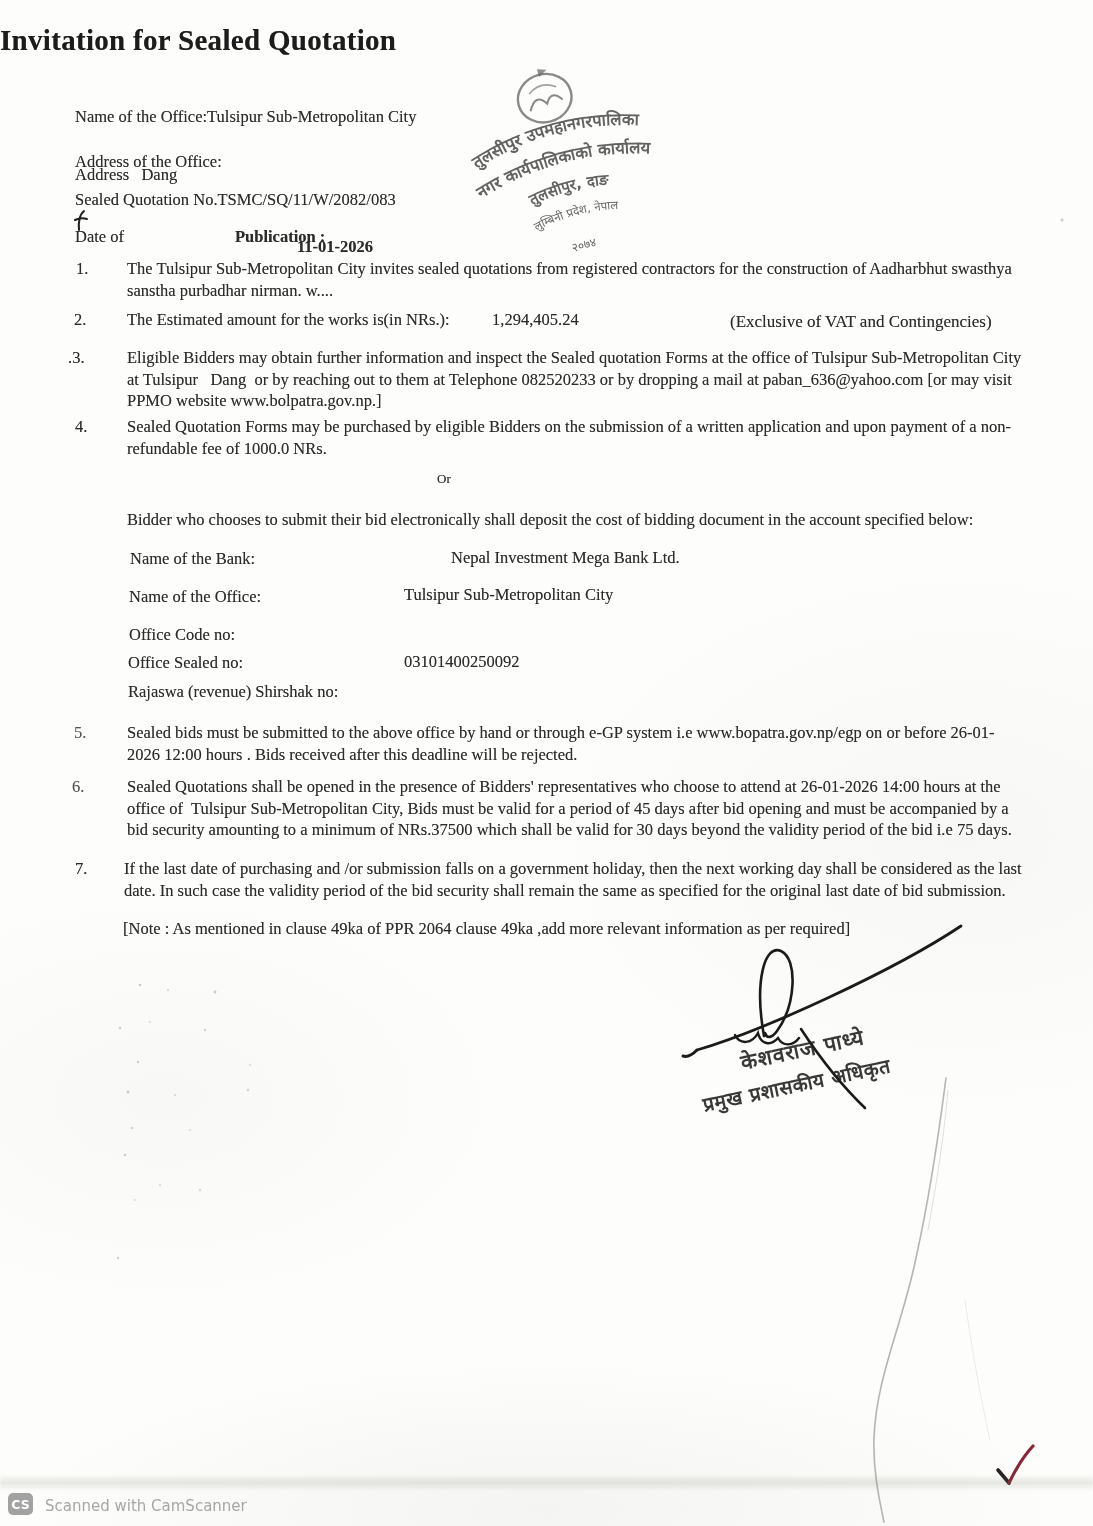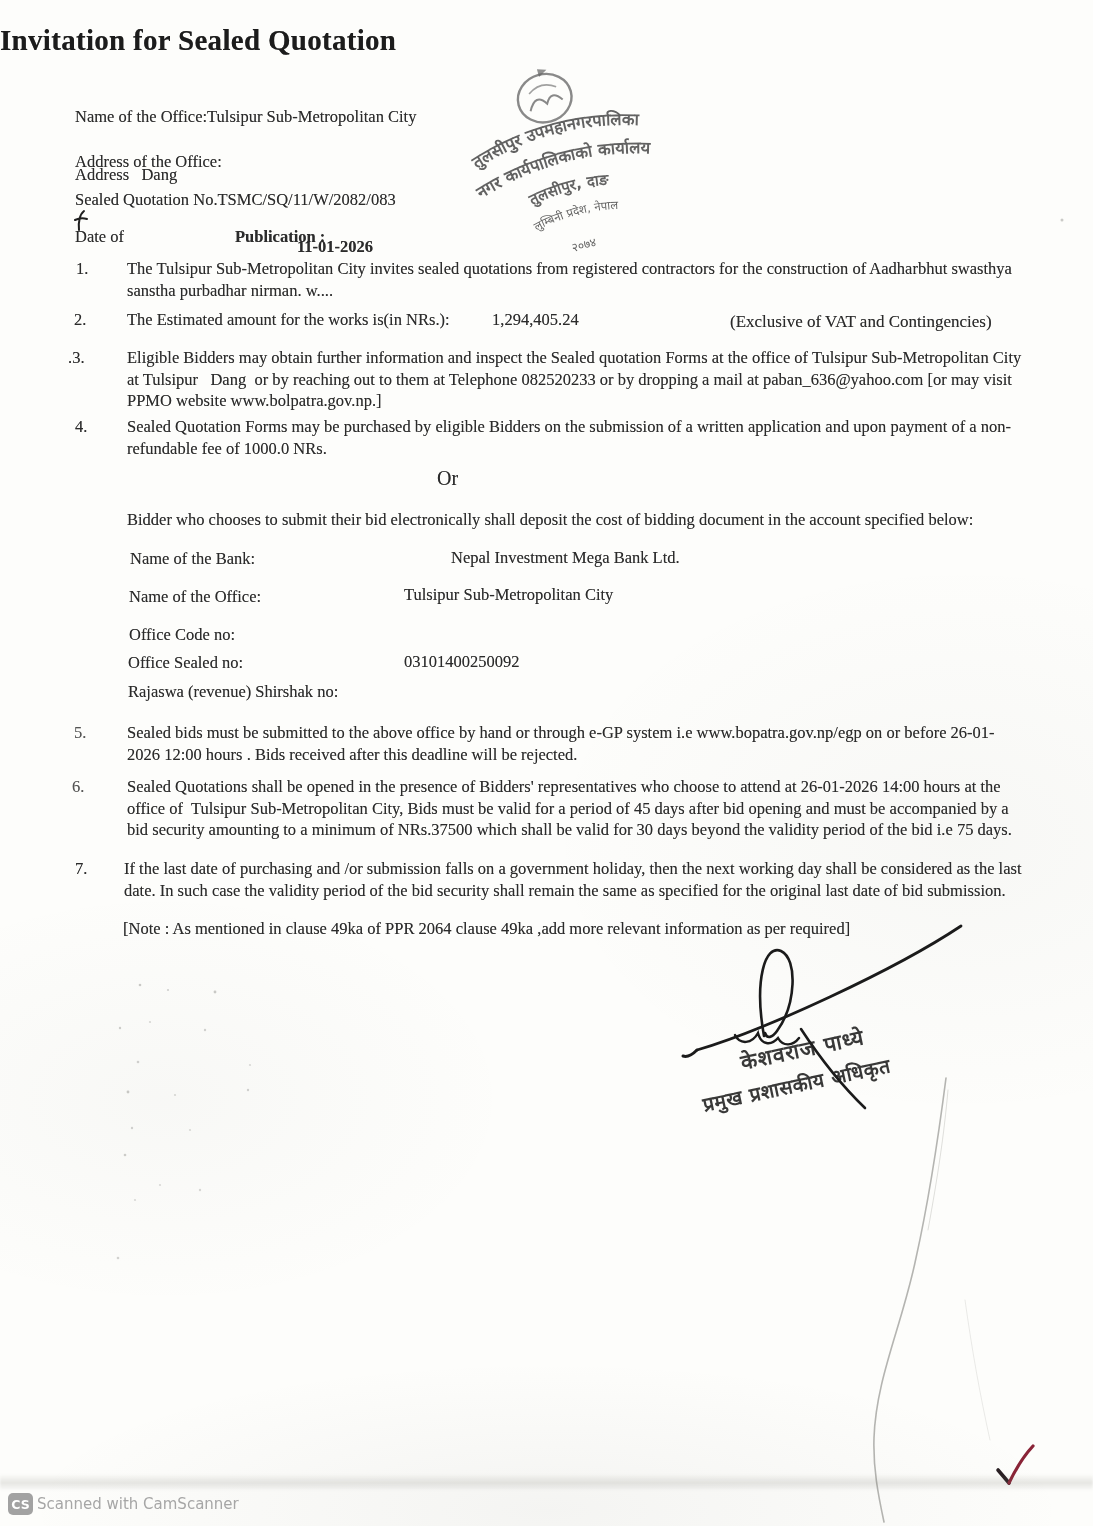--- a/index.html
+++ b/index.html
@@ -36,21 +36,21 @@
   .sig-stamp{
     transform:rotate(-12deg);
     transform-origin:left top;
     font-family:"DejaVu Sans", sans-serif;
     color:#1e1e1e;
     opacity:0.88;
   }
   .sig-stamp .l1{font-size:21px;font-weight:bold;margin-left:46px;letter-spacing:1px;white-space:nowrap;}
   .sig-stamp .l2{font-size:19.5px;font-weight:bold;margin-top:6px;letter-spacing:0.5px;white-space:nowrap;}
   .footer-row{
-    left:8px;top:1493px;display:flex;align-items:center;gap:4px;
+    left:8px;top:1493px;display:flex;align-items:flex-end;gap:12px;
     font-family:"DejaVu Sans", sans-serif;
   }
   .cs-badge{
     width:25px;height:22px;border-radius:5px;background:#a2a2a2;
     color:#ffffff;font-size:12.5px;font-weight:bold;
     display:flex;align-items:center;justify-content:center;
     font-family:"DejaVu Sans", sans-serif;
   }
   .cs-text{color:#a6a6a6;font-size:15px;}
   .edge-shadow{
@@ -109,21 +109,21 @@
   <div class="abs line" style="left:127px;top:309px;">The Estimated amount for the works is(in NRs.):</div>
   <div class="abs line" style="left:492px;top:309px;">1,294,405.24</div>
   <div class="abs line" style="left:730px;top:311px;font-size:17px;">(Exclusive of VAT and Contingencies)</div>
 
   <div class="abs line item-num" style="left:68px;top:347px;">.3.</div>
   <div class="abs line item-text" style="left:127px;top:347px;">Eligible Bidders may obtain further information and inspect the Sealed quotation Forms at the office of Tulsipur Sub-Metropolitan City at Tulsipur   Dang  or by reaching out to them at Telephone 082520233 or by dropping a mail at paban_636@yahoo.com [or may visit PPMO website www.bolpatra.gov.np.]</div>
 
   <div class="abs line item-num" style="left:75px;top:416px;">4.</div>
   <div class="abs line item-text" style="left:127px;top:416px;">Sealed Quotation Forms may be purchased by eligible Bidders on the submission of a written application and upon payment of a non-refundable fee of 1000.0 NRs.</div>
 
-  <div class="abs line" style="left:437px;top:468px;font-size:20px;">Or</div>
+  <div class="abs line" style="left:437px;top:468px;font-size:13px;">Or</div>
 
   <div class="abs line item-text" style="left:127px;top:509px;">Bidder who chooses to submit their bid electronically shall deposit the cost of bidding document in the account specified below:</div>
 
   <div class="abs line bank-label" style="left:130px;top:548px;">Name of the Bank:</div>
   <div class="abs line bank-value" style="left:404px;top:547px;margin-left:47px;">Nepal Investment Mega Bank Ltd.</div>
 
   <div class="abs line bank-label" style="left:129px;top:586px;">Name of the Office:</div>
   <div class="abs line bank-value" style="left:404px;top:584px;">Tulsipur Sub-Metropolitan City</div>
 
   <div class="abs line bank-label" style="left:129px;top:624px;">Office Code no:</div>

